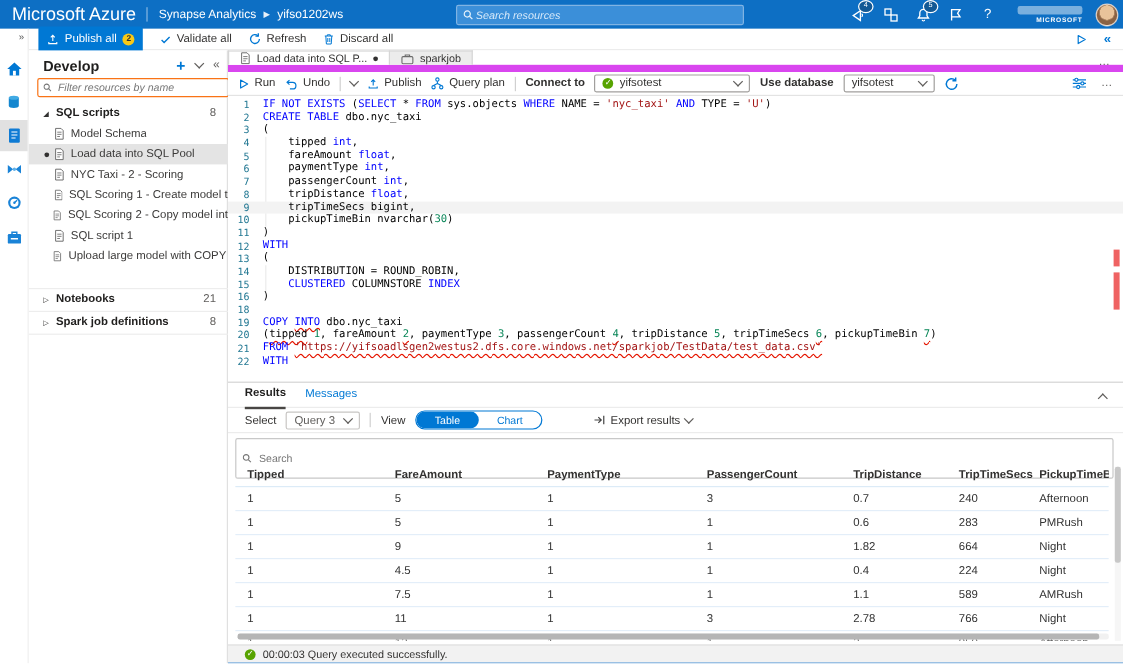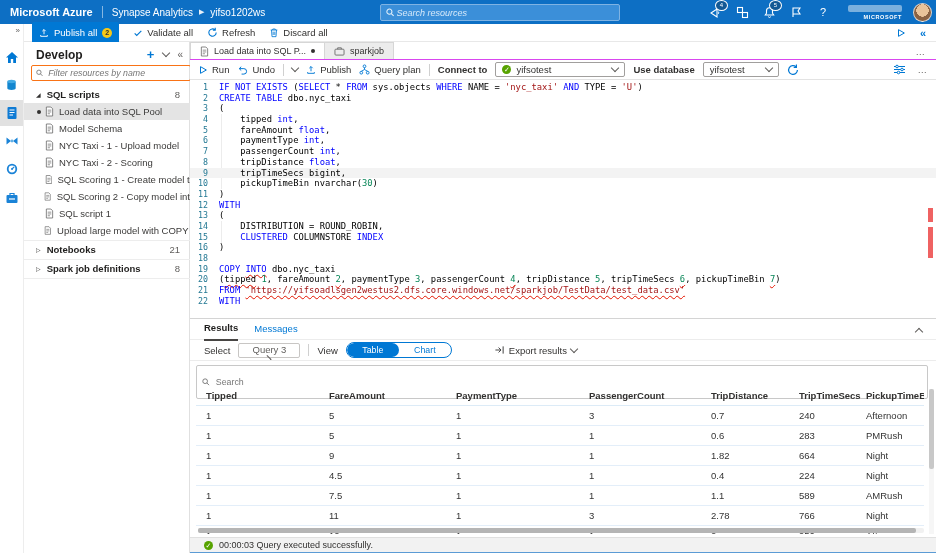--- a/index.html
+++ b/index.html
@@ -1,20 +1,20 @@
 <!DOCTYPE html>
 <html><head>
 <meta charset="utf-8">
 <style>
   html,body{margin:0;padding:0;background:#fff;}
   #app{position:relative;width:936px;height:553px;overflow:hidden;background:#fff;
        font-family:"Liberation Sans",sans-serif;font-size:9.5px;color:#323130;}
   
   .topbar{position:absolute;left:0;top:0;width:936px;height:24px;background:#0d6fc4;display:flex;align-items:center;color:#fff;}
-  .tb-brand{font-weight:bold;font-size:11px;margin-left:10px;white-space:nowrap;}
+  .tb-brand{font-weight:normal;font-size:15px;margin-left:10px;white-space:nowrap;}
   .tb-sep{width:1px;height:12px;background:rgba(255,255,255,.5);margin:0 9px;}
   .tb-crumb{font-size:10px;white-space:nowrap;}
   .tb-caret{font-size:7px;margin:0 6px;opacity:.9;}
   .tb-search{position:absolute;left:380px;top:4px;width:228px;height:15px;background:#3b8fd9;border:1px solid #7fb3e3;border-radius:2px;display:flex;align-items:center;padding:0 5px;}
   .tb-search input{background:transparent;border:none;outline:none;color:#eaf4fc;font-style:italic;font-size:9px;width:100%;font-family:"Liberation Sans",sans-serif;}
   .tb-search input::placeholder{color:#d8eafa;}
   .tb-right{position:absolute;right:4px;top:0;height:24px;display:flex;align-items:center;gap:11px;}
   .tb-ic{position:relative;width:16px;height:16px;display:flex;align-items:center;justify-content:center;cursor:pointer;}
   .badge{position:absolute;top:-4px;right:-5px;min-width:9px;height:9px;border-radius:50%;background:#135995;border:1px solid #fff;color:#fff;font-size:6px;line-height:9px;text-align:center;padding:0 1px;}
   .tb-help{font-size:11px;color:#fff;}
@@ -50,21 +50,21 @@
   .sect .scount{color:#605e5c;}
   #side-items{position:absolute;left:0;top:61px;width:166px;}
   .side-item{height:17px;display:flex;align-items:center;padding-left:13px;cursor:pointer;position:relative;}
   .side-item.sel{background:#e4e4e4;}
   .side-item .dot{width:4px;height:4px;border-radius:50%;background:#323130;margin-right:4px;visibility:hidden;}
   .side-item.sel .dot{visibility:visible;}
   .side-item .lbl{color:#3b3a39;margin-left:5px;white-space:nowrap;overflow:hidden;}
   .side-div{position:absolute;left:0;width:166px;height:1px;background:#ededed;}
   
   .main{position:absolute;left:190px;top:42px;width:746px;height:511px;background:#fff;}
-  .tabrow{position:absolute;left:0;top:0;width:746px;height:18px;border-bottom:1px solid #d946ef;display:flex;box-sizing:border-box;}
+  .tabrow{position:absolute;left:0;top:0;width:746px;height:18px;border-bottom:6px solid #d946ef;display:flex;box-sizing:border-box;}
   .tab{display:flex;align-items:center;gap:5px;padding:0 9px;border:1px solid #d6d6d6;border-bottom:none;font-size:9px;color:#323130;cursor:pointer;}
   .tab.active{background:#fff;}
   .tab.inactive{background:#ececec;border-left:none;}
   .mod-dot{width:4px;height:4px;border-radius:50%;background:#323130;}
   .tab-ellipsis{position:absolute;right:10px;top:4px;color:#605e5c;letter-spacing:1px;cursor:pointer;}
   .qtoolbar{position:absolute;left:0;top:18px;width:746px;height:20px;border-bottom:1px solid #e3e3e3;display:flex;align-items:center;gap:8px;padding-left:8px;box-sizing:border-box;}
   .qt-item{display:flex;align-items:center;gap:4px;color:#323130;cursor:pointer;white-space:nowrap;}
   .vsep{width:1px;height:12px;background:#d0d0d0;}
   .chev{width:5px;height:5px;border-right:1.2px solid #605e5c;border-bottom:1.2px solid #605e5c;transform:rotate(45deg);display:inline-block;margin-top:-3px;}
   .chev.up{transform:rotate(-135deg);margin-top:3px;}
@@ -83,21 +83,21 @@
   .indent-guide{position:absolute;width:1px;background:#ececec;left:31px;}
   .ruler-mark{position:absolute;width:5px;right:3px;background:#ef6262;}
   
   .results{position:absolute;left:0;top:276px;width:746px;height:235px;border-top:1px solid #d4d4d4;box-sizing:border-box;background:#fff;}
   .res-tabs{position:absolute;left:0;top:0;width:746px;height:21px;border-bottom:1px solid #ececec;display:flex;align-items:center;gap:16px;padding-left:14px;box-sizing:border-box;}
   .res-tab{cursor:pointer;height:21px;line-height:20px;}
   .res-tab.active{color:#201f1e;font-weight:bold;border-bottom:2px solid #484644;}
   .res-tab.link{color:#0078d4;}
   .res-collapse{position:absolute;right:14px;top:7px;cursor:pointer;}
   .res-controls{position:absolute;left:0;top:21px;width:746px;height:21px;border-bottom:1px solid #ececec;display:flex;align-items:center;gap:8px;padding-left:14px;box-sizing:border-box;}
-  .ddl.grey{color:#605e5c;border-color:#c8c6c4;flex-direction:column;}
+  .ddl.grey{color:#605e5c;border-color:#c8c6c4;}
   .pill{display:flex;border:1px solid #0078d4;border-radius:8px;height:14px;overflow:hidden;cursor:pointer;}
   .pill .seg{width:52px;text-align:center;line-height:14px;font-size:8.8px;}
   .pill .seg.on{background:#0078d4;color:#fff;border-radius:7px;}
   .pill .seg.off{color:#0078d4;}
   .res-search{position:absolute;left:6px;top:46px;width:732px;height:15px;border:1px solid #c8c8c8;border-radius:2px;display:flex;align-items:center;padding:16px 5px;box-sizing:border-box;}
   .res-search input{border:none;outline:none;font-size:8.8px;width:100%;color:#555;font-family:"Liberation Sans",sans-serif;}
   .res-search input::placeholder{color:#767676;}
   .tgrid{display:grid;grid-template-columns:123px 127px 133px 122px 88px 67px 1fr;}
   .table-wrap{position:absolute;left:6px;top:68px;width:728px;height:147px;overflow:hidden;}
   .thead{height:18px;line-height:18px;border-bottom:1px solid #dcebf7;font-weight:bold;color:#323130;}
@@ -261,49 +261,39 @@
           <line x1="6.2" y1="6.2" x2="9" y2="9" stroke="#767676" stroke-width="1.2"></line>
         </svg>
       <input placeholder="Filter resources by name" style="">
     </div>
     <div class="sect" style="top:44px">
       <span class="exp">◢</span>
       <span class="slabel">SQL scripts</span>
       <span class="scount">8</span>
     </div>
     <div id="side-items">
+        <div class="side-item">
+          <span class="dot"></span>
+          <svg width="9" height="11" viewBox="0 0 10 12">
+            <path d="M1.5 1h5l2 2v8h-7z" fill="#fff" stroke="#6b6b6b" stroke-width="0.9"></path>
+            <line x1="3" y1="4.5" x2="7" y2="4.5" stroke="#6b6b6b" stroke-width="0.8"></line>
+            <line x1="3" y1="6.5" x2="7" y2="6.5" stroke="#6b6b6b" stroke-width="0.8"></line>
+            <line x1="3" y1="8.5" x2="5.5" y2="8.5" stroke="#6b6b6b" stroke-width="0.8"></line>
+          </svg>
+          <span class="lbl">Model Schema</span>
+        </div>
         <div class="side-item sel">
           <span class="dot"></span>
           <svg width="9" height="11" viewBox="0 0 10 12">
             <path d="M1.5 1h5l2 2v8h-7z" fill="#fff" stroke="#6b6b6b" stroke-width="0.9"></path>
             <line x1="3" y1="4.5" x2="7" y2="4.5" stroke="#6b6b6b" stroke-width="0.8"></line>
             <line x1="3" y1="6.5" x2="7" y2="6.5" stroke="#6b6b6b" stroke-width="0.8"></line>
             <line x1="3" y1="8.5" x2="5.5" y2="8.5" stroke="#6b6b6b" stroke-width="0.8"></line>
           </svg>
           <span class="lbl">Load data into SQL Pool</span>
-        </div>
-        <div class="side-item">
-          <span class="dot"></span>
-          <svg width="9" height="11" viewBox="0 0 10 12">
-            <path d="M1.5 1h5l2 2v8h-7z" fill="#fff" stroke="#6b6b6b" stroke-width="0.9"></path>
-            <line x1="3" y1="4.5" x2="7" y2="4.5" stroke="#6b6b6b" stroke-width="0.8"></line>
-            <line x1="3" y1="6.5" x2="7" y2="6.5" stroke="#6b6b6b" stroke-width="0.8"></line>
-            <line x1="3" y1="8.5" x2="5.5" y2="8.5" stroke="#6b6b6b" stroke-width="0.8"></line>
-          </svg>
-          <span class="lbl">Model Schema</span>
-        </div>
-        <div class="side-item">
-          <span class="dot"></span>
-          <svg width="9" height="11" viewBox="0 0 10 12">
-            <path d="M1.5 1h5l2 2v8h-7z" fill="#fff" stroke="#6b6b6b" stroke-width="0.9"></path>
-            <line x1="3" y1="4.5" x2="7" y2="4.5" stroke="#6b6b6b" stroke-width="0.8"></line>
-            <line x1="3" y1="6.5" x2="7" y2="6.5" stroke="#6b6b6b" stroke-width="0.8"></line>
-            <line x1="3" y1="8.5" x2="5.5" y2="8.5" stroke="#6b6b6b" stroke-width="0.8"></line>
-          </svg>
-          <span class="lbl">NYC Taxi - 1 - Upload model</span>
         </div>
         <div class="side-item">
           <span class="dot"></span>
           <svg width="9" height="11" viewBox="0 0 10 12">
             <path d="M1.5 1h5l2 2v8h-7z" fill="#fff" stroke="#6b6b6b" stroke-width="0.9"></path>
             <line x1="3" y1="4.5" x2="7" y2="4.5" stroke="#6b6b6b" stroke-width="0.8"></line>
             <line x1="3" y1="6.5" x2="7" y2="6.5" stroke="#6b6b6b" stroke-width="0.8"></line>
             <line x1="3" y1="8.5" x2="5.5" y2="8.5" stroke="#6b6b6b" stroke-width="0.8"></line>
           </svg>
           <span class="lbl">NYC Taxi - 2 - Scoring</span>

